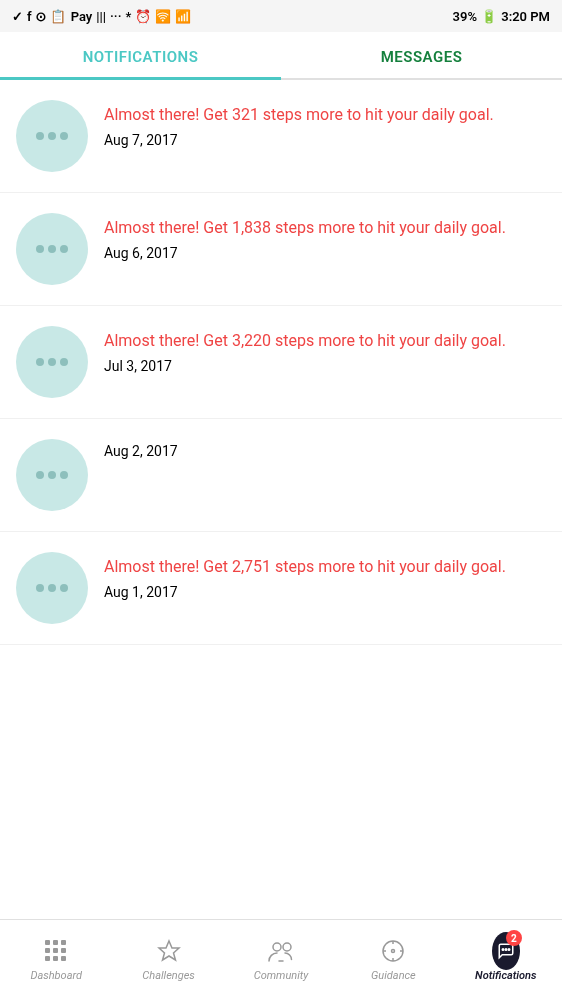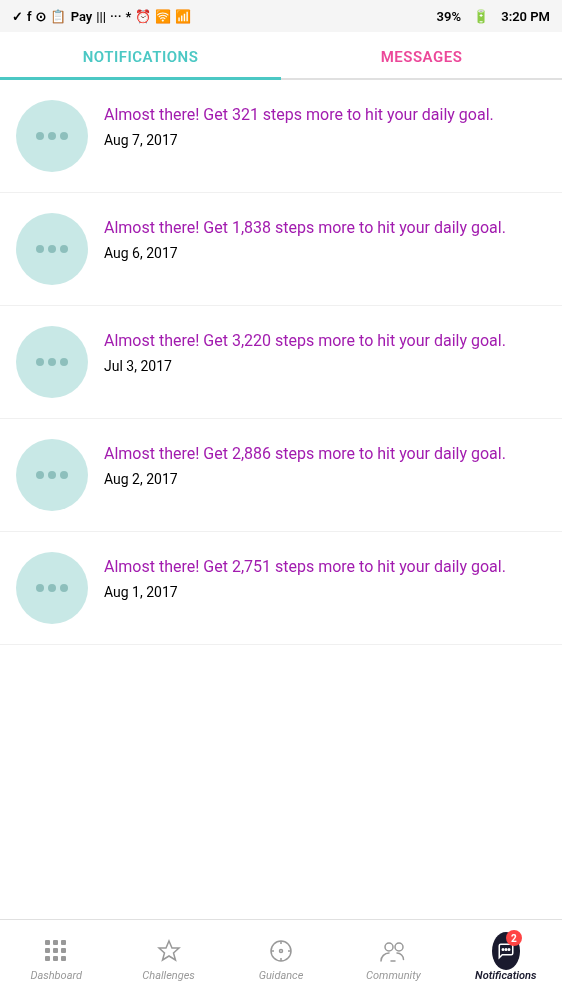--- a/index.html
+++ b/index.html
@@ -18,37 +18,37 @@
       background: #f5f5f5;
       height: 32px;
       display: flex;
       align-items: center;
       justify-content: space-between;
       padding: 0 12px;
       font-size: 13px;
       font-weight: 600;
     }
     .status-left { display: flex; align-items: center; gap: 4px; }
-    .status-right { display: flex; align-items: center; gap: 12px; font-size: 13px; }
+    .status-right { display: flex; align-items: center; gap: 4px; font-size: 13px; }
 
     
     .tab-header {
       display: flex;
       border-bottom: 2px solid #e0e0e0;
       background: #fff;
     }
     .tab-item {
       flex: 1;
       text-align: center;
       padding: 16px 0 12px;
       font-size: 15px;
       font-weight: 600;
       letter-spacing: 0.5px;
       cursor: pointer;
-      color: #ec4899;
+      color: #15803d;
       position: relative;
     }
     .tab-item.active {
       color: #4bc8c4;
     }
     .tab-item.active::after {
       content: '';
       position: absolute;
       bottom: -2px;
       left: 0;
@@ -90,21 +90,21 @@
       background: #8dbfbc;
     }
 
     .notif-content {
       flex: 1;
       padding-top: 4px;
     }
 
     .notif-message {
       font-size: 16px;
-      color: #a21caf;
+      color: #ef4444;
       line-height: 1.4;
       margin-bottom: 6px;
     }
 
     .notif-date {
       font-size: 14px;
       color: #000000;
     }
 
     
@@ -281,21 +281,20 @@
         <div class="notif-date">Jul 3, 2017</div>
       </div>
     </div>
     <div class="notification-item">
       <div class="notif-avatar">
         <div class="dot"></div>
         <div class="dot"></div>
         <div class="dot"></div>
       </div>
       <div class="notif-content">
-        <div class="notif-message">Almost there! Get 2,886 steps more to hit your daily goal.</div>
         <div class="notif-date">Aug 2, 2017</div>
       </div>
     </div>
     <div class="notification-item">
       <div class="notif-avatar">
         <div class="dot"></div>
         <div class="dot"></div>
         <div class="dot"></div>
       </div>
       <div class="notif-content">
@@ -324,49 +323,49 @@
     <span class="nav-label">Dashboard</span>
   </div>
 
   <div class="nav-item">
     <div class="nav-icon star-icon">
       <svg width="24" height="24" viewBox="0 0 24 24">
         <polygon points="12,2 15,9 22,9 16.5,14 18.5,21 12,17 5.5,21 7.5,14 2,9 9,9" stroke="#999" stroke-width="1.5" fill="none"></polygon>
       </svg>
     </div>
     <span class="nav-label">Challenges</span>
+  </div>
+
+  <div class="nav-item">
+    <div class="nav-icon">
+      <svg width="28" height="24" viewBox="0 0 28 24" fill="none">
+        <circle cx="10" cy="8" r="4" stroke="#999" stroke-width="1.5"></circle>
+        <path d="M2 22c0-4.4 3.6-8 8-8" stroke="#999" stroke-width="1.5" stroke-linecap="round"></path>
+        <circle cx="20" cy="8" r="4" stroke="#999" stroke-width="1.5"></circle>
+        <path d="M18 14c3.6 0 6.5 3 6.5 6.5" stroke="#999" stroke-width="1.5" stroke-linecap="round"></path>
+        <path d="M12 22h4" stroke="#999" stroke-width="1.5" stroke-linecap="round"></path>
+      </svg>
+    </div>
+    <span class="nav-label">Community</span>
   </div>
 
   <div class="nav-item">
     <div class="nav-icon compass-icon">
       <svg width="24" height="24" viewBox="0 0 24 24">
         <circle cx="12" cy="12" r="10" stroke="#999" stroke-width="1.5" fill="none"></circle>
         <circle cx="12" cy="12" r="1.5" stroke="#999" stroke-width="1.5" fill="none"></circle>
         <line x1="12" y1="2" x2="12" y2="5" stroke="#999" stroke-width="1.5"></line>
         <line x1="12" y1="19" x2="12" y2="22" stroke="#999" stroke-width="1.5"></line>
         <line x1="2" y1="12" x2="5" y2="12" stroke="#999" stroke-width="1.5"></line>
         <line x1="19" y1="12" x2="22" y2="12" stroke="#999" stroke-width="1.5"></line>
       </svg>
     </div>
     <span class="nav-label">Guidance</span>
   </div>
 
-  <div class="nav-item">
-    <div class="nav-icon">
-      <svg width="28" height="24" viewBox="0 0 28 24" fill="none">
-        <circle cx="10" cy="8" r="4" stroke="#999" stroke-width="1.5"></circle>
-        <path d="M2 22c0-4.4 3.6-8 8-8" stroke="#999" stroke-width="1.5" stroke-linecap="round"></path>
-        <circle cx="20" cy="8" r="4" stroke="#999" stroke-width="1.5"></circle>
-        <path d="M18 14c3.6 0 6.5 3 6.5 6.5" stroke="#999" stroke-width="1.5" stroke-linecap="round"></path>
-        <path d="M12 22h4" stroke="#999" stroke-width="1.5" stroke-linecap="round"></path>
-      </svg>
-    </div>
-    <span class="nav-label">Community</span>
-  </div>
-
   <div class="nav-item active">
     <div class="nav-icon">
       <div class="chat-bubble-container">
         <svg width="18" height="18" viewBox="0 0 24 24">
           <path d="M21 15a2 2 0 0 1-2 2H7l-4 4V5a2 2 0 0 1 2-2h14a2 2 0 0 1 2 2z" stroke="#fff" stroke-width="2" fill="none"></path>
           <circle cx="8" cy="10" r="1" fill="#fff"></circle>
           <circle cx="12" cy="10" r="1" fill="#fff"></circle>
           <circle cx="16" cy="10" r="1" fill="#fff"></circle>
         </svg>
         <div class="badge">2</div>

